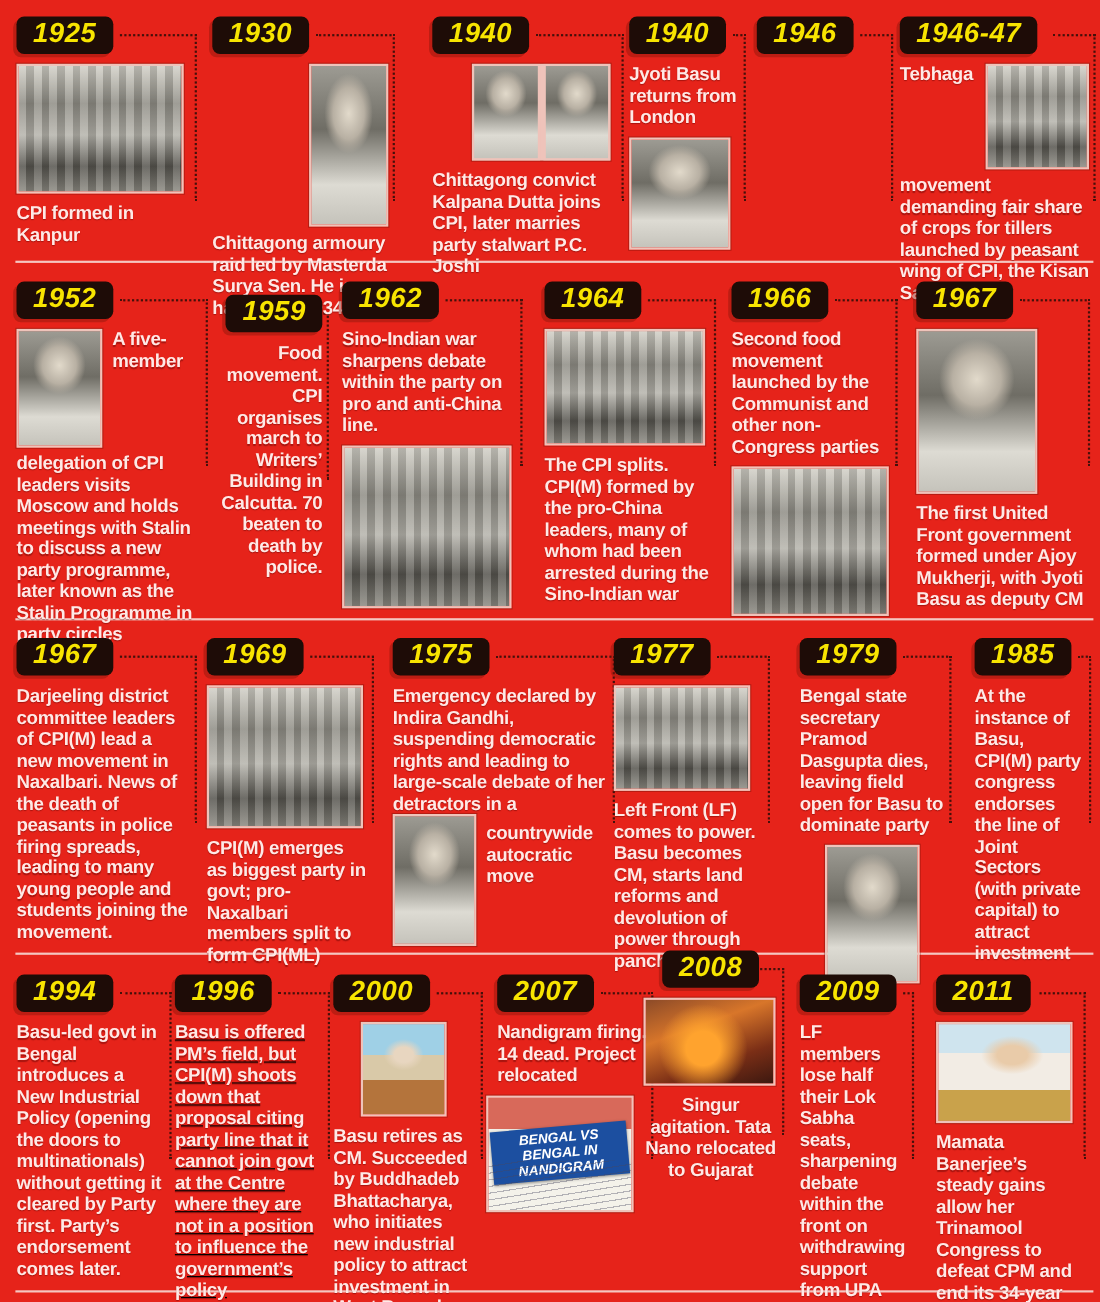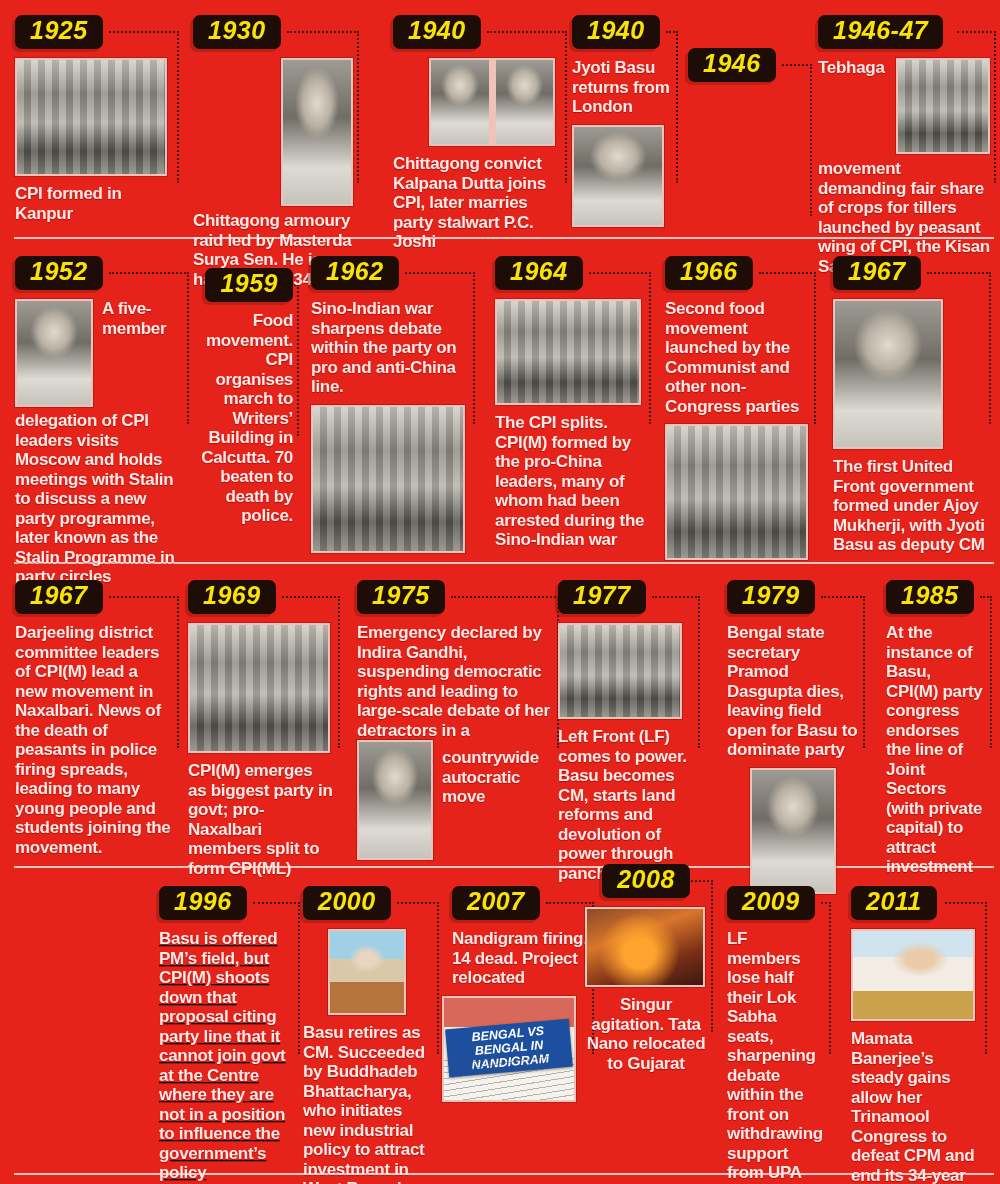--- a/index.html
+++ b/index.html
@@ -68,21 +68,21 @@
         <div class="photo ph-bw-portrait split" style="width: 126px; height: 88px; margin-left: 36px;">
           <div class="pane"></div>
           <div class="pane"></div>
         </div>
         <div class="txt">Chittagong convict Kalpana Dutta joins CPI, later marries party stalwart P.C. Joshi</div>
       </div></div>
     <div class="entry" style="left: 572px; top: 15px; width: 100px; height: 210px;"><div class="badge"><span class="year">1940</span></div><div class="connector" style="left: 94px; height: 150px;"></div><div class="content">
         <div class="txt">Jyoti Basu returns from London</div>
         <div class="photo ph-bw-portrait" style="width: 92px; height: 102px;"></div>
       </div></div>
-    <div class="entry" style="left: 688px; top: 15px; width: 118px; height: 210px; margin-top: 33px;"><div class="badge"><span class="year">1946</span></div><div class="connector" style="left: 94px; height: 150px;"></div></div>
+    <div class="entry" style="left: 688px; top: 15px; width: 118px; height: 210px;"><div class="badge"><span class="year">1946</span></div><div class="connector" style="left: 94px; height: 150px;"></div></div>
     <div class="entry" style="left: 818px; top: 15px; width: 172px; height: 210px;"><div class="badge"><span class="year">1946-47</span></div><div class="connector" style="left: 139px; height: 150px;"></div><div class="content">
         <div class="photo ph-bw-group fr" style="width: 94px; height: 96px;"></div>
         <div class="txt">Tebhaga movement demanding fair share of crops for tillers launched by peasant wing of CPI, the Kisan Sabha</div>
       </div></div>
     <div class="entry" style="left: 15px; top: 256px; width: 168px; height: 294px;"><div class="badge"><span class="year">1952</span></div><div class="connector" style="left: 94px; height: 150px;"></div><div class="content">
         <div class="photo ph-bw-portrait fl" style="width: 78px; height: 108px;"></div>
         <div class="txt">A five-member delegation of CPI leaders visits Moscow and holds meetings with Stalin to discuss a new party programme, later known as the Stalin Programme in party circles</div>
       </div></div>
     <div class="entry" style="left: 197px; top: 268px; width: 96px; height: 294px; text-align: right;"><div class="badge"><span class="year">1959</span></div><div class="connector" style="left: 94px; height: 150px;"></div><div class="content">
         <div class="txt">Food movement. CPI organises march to Writers’ Building in Calcutta. 70 beaten to death by police.</div>
@@ -119,20 +119,23 @@
         <div class="photo ph-bw-group" style="width: 124px; height: 96px;"></div>
         <div class="txt">Left Front (LF) comes to power. Basu becomes CM, starts land reforms and devolution of power through panchayats.</div>
       </div></div>
     <div class="entry" style="left: 727px; top: 580px; width: 132px; height: 274px;"><div class="badge"><span class="year">1979</span></div><div class="connector" style="left: 94px; height: 150px;"></div><div class="content">
         <div class="txt">Bengal state secretary Pramod Dasgupta dies, leaving field open for Basu to dominate party</div>
         <div class="photo ph-bw-portrait center" style="width: 86px; height: 126px;"></div>
       </div></div>
     <div class="entry" style="left: 886px; top: 580px; width: 100px; height: 274px;"><div class="badge"><span class="year">1985</span></div><div class="connector" style="left: 94px; height: 150px;"></div><div class="content">
         <div class="txt">At the instance of Basu, CPI(M) party congress endorses the line of Joint Sectors (with private capital) to attract investment</div>
       </div></div>
+    <div class="entry" style="left: 15px; top: 886px; width: 135px; height: 278px;"><div class="badge"><span class="year">1994</span></div><div class="connector" style="left: 94px; height: 150px;"></div><div class="content">
+        <div class="txt">Basu-led govt in Bengal introduces a New Industrial Policy (opening the doors to multinationals) without getting it cleared by Party first. Party’s endorsement comes later.</div>
+      </div></div>
     <div class="entry" style="left: 159px; top: 886px; width: 135px; height: 278px; text-decoration: underline;"><div class="badge"><span class="year">1996</span></div><div class="connector" style="left: 94px; height: 150px;"></div><div class="content">
         <div class="txt">Basu is offered PM’s field, but CPI(M) shoots down that proposal citing party line that it cannot join govt at the Centre where they are not in a position to influence the government’s policy</div>
       </div></div>
     <div class="entry" style="left: 303px; top: 886px; width: 130px; height: 278px;"><div class="badge"><span class="year">2000</span></div><div class="connector" style="left: 94px; height: 150px;"></div><div class="content">
         <div class="photo ph-color-cool" style="width: 78px; height: 86px; margin-left: 25px;"></div>
         <div class="txt">Basu retires as CM. Succeeded by Buddhadeb Bhattacharya, who initiates new industrial policy to attract investment in West Bengal.</div>
       </div></div>
     <div class="entry" style="left: 452px; top: 886px; width: 136px; height: 278px;"><div class="badge"><span class="year">2007</span></div><div class="connector" style="left: 94px; height: 150px;"></div><div class="content">
         <div class="txt">Nandigram firing. 14 dead. Project relocated</div>
         <div class="photo ph-sign-wall" style="width: 134px; height: 106px; margin-left: -10px;">

